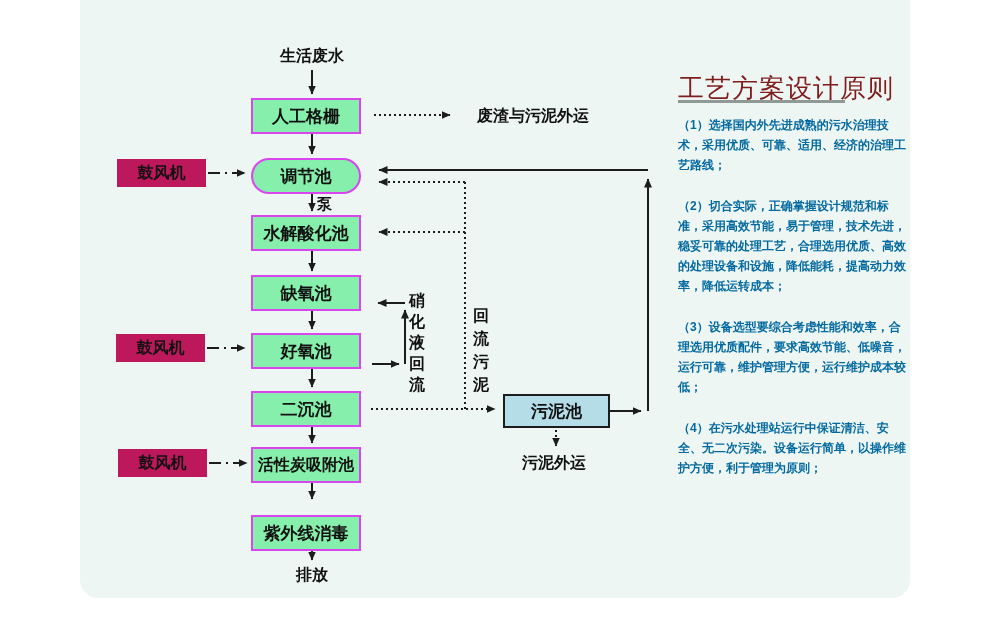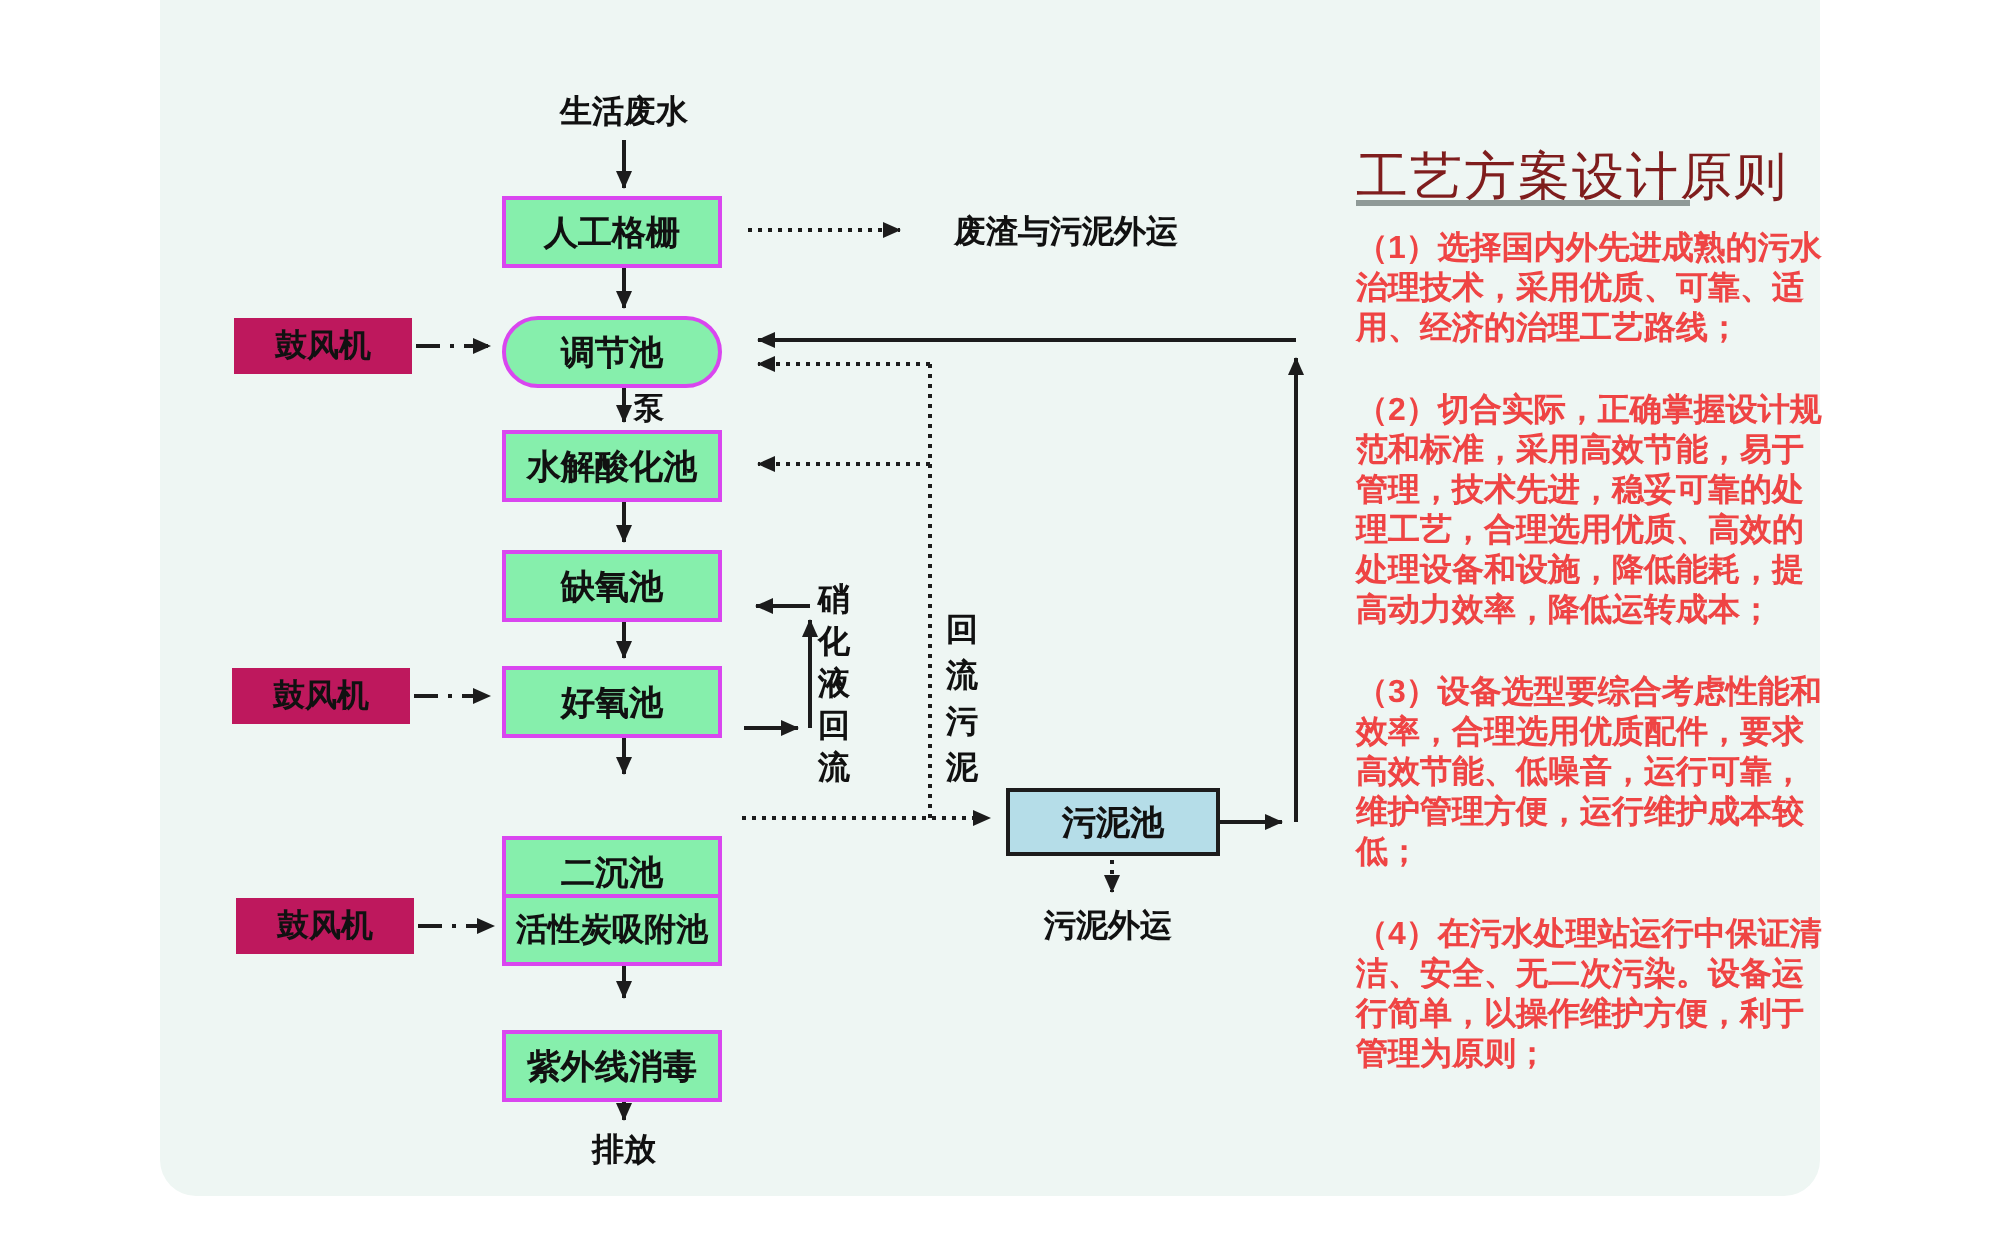--- a/index.html
+++ b/index.html
@@ -31,21 +31,21 @@
     width:20px; word-break:break-all; text-align:center;
   }
   #connectors { position:absolute; left:0; top:0; width:1000px; height:625px; pointer-events:none; }
   #connectors path { fill:none; stroke:#1c1c1c; stroke-width:2; }
   #connectors path.dot { stroke-dasharray:2 3; }
   #connectors path.dashdot { stroke-dasharray:12 5 2 5; }
   
   #principles-title { position:absolute; left:678px; top:71px; font-size:26px; font-weight:normal; color:#7f1d1d; letter-spacing:1px; white-space:nowrap; }
   #principles-underline { position:absolute; left:678px; top:100px; width:167px; height:3px; background:#8f9a97; }
   #principles-body { position:absolute; left:678px; top:115px; width:233px; }
-  #principles-body p { font-size:16px; font-weight:bold; color:#ef4444; line-height:20px; margin:0 0 21px 0; text-align:left; }
+  #principles-body p { font-size:12px; font-weight:bold; color:#0369a1; line-height:20px; margin:0 0 21px 0; text-align:left; }
 </style>
 </head>
 <body>
 
 <div id="stage">
   <div id="panel"></div>
 
   <svg id="connectors" viewBox="0 0 1000 625">
     <defs>
       <marker id="ah" markerUnits="userSpaceOnUse" markerWidth="10" markerHeight="9" refX="8.5" refY="4" orient="auto">
@@ -89,21 +89,21 @@
   <div class="flabel" style="left:522px; top:453px;">污泥外运</div>
   <div class="flabel center" style="left:252px; top:565px; width:120px;">排放</div>
   <div class="vtext" style="left:407px; top:290px; line-height:21px;">硝化液回流</div>
   <div class="vtext" style="left:472px; top:304px; line-height:23px; width:18px;">回流污泥</div>
 
   <div class="pbox" style="left:251px; top:98px;">人工格栅</div>
   <div class="pbox" style="left:251px; top:158px;border-radius:18px;">调节池</div>
   <div class="pbox" style="left:251px; top:215px;">水解酸化池</div>
   <div class="pbox" style="left:251px; top:275px;">缺氧池</div>
   <div class="pbox" style="left:251px; top:333px;">好氧池</div>
-  <div class="pbox" style="left:251px; top:391px;margin-top:27px;">二沉池</div>
+  <div class="pbox" style="left:251px; top:391px;">二沉池</div>
   <div class="pbox" style="left:251px; top:447px; font-size:16px;">活性炭吸附池</div>
   <div class="pbox" style="left:251px; top:503px;margin-top:12px;">紫外线消毒</div>
 
   <div class="bluebox" style="left:503px; top:394px;">污泥池</div>
 
   <div class="blower" style="left:117px; top:159px;">鼓风机</div>
   <div class="blower" style="left:116px; top:334px;">鼓风机</div>
   <div class="blower" style="left:118px; top:449px;">鼓风机</div>
 
   <div id="principles-title">工艺方案设计原则</div>

